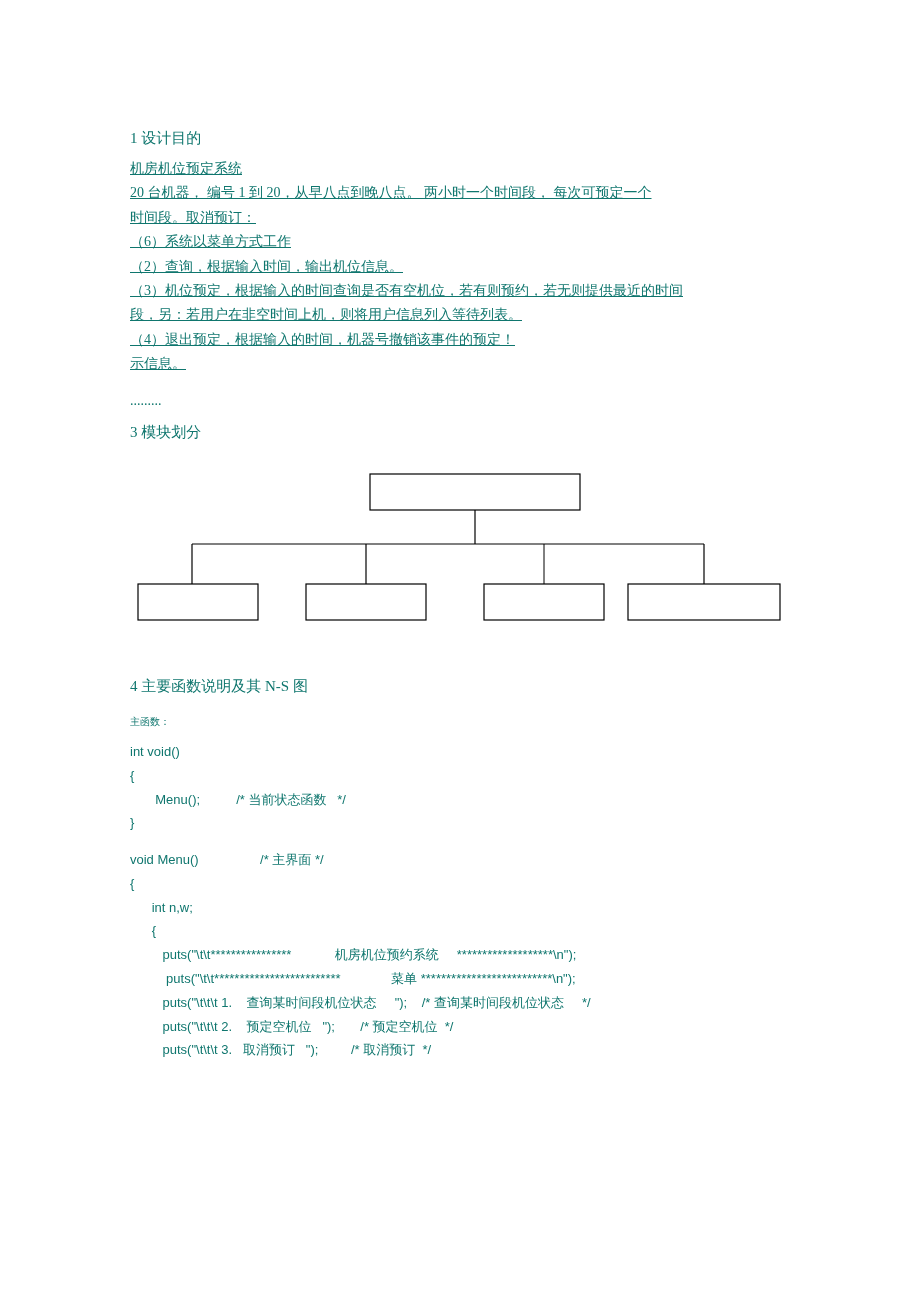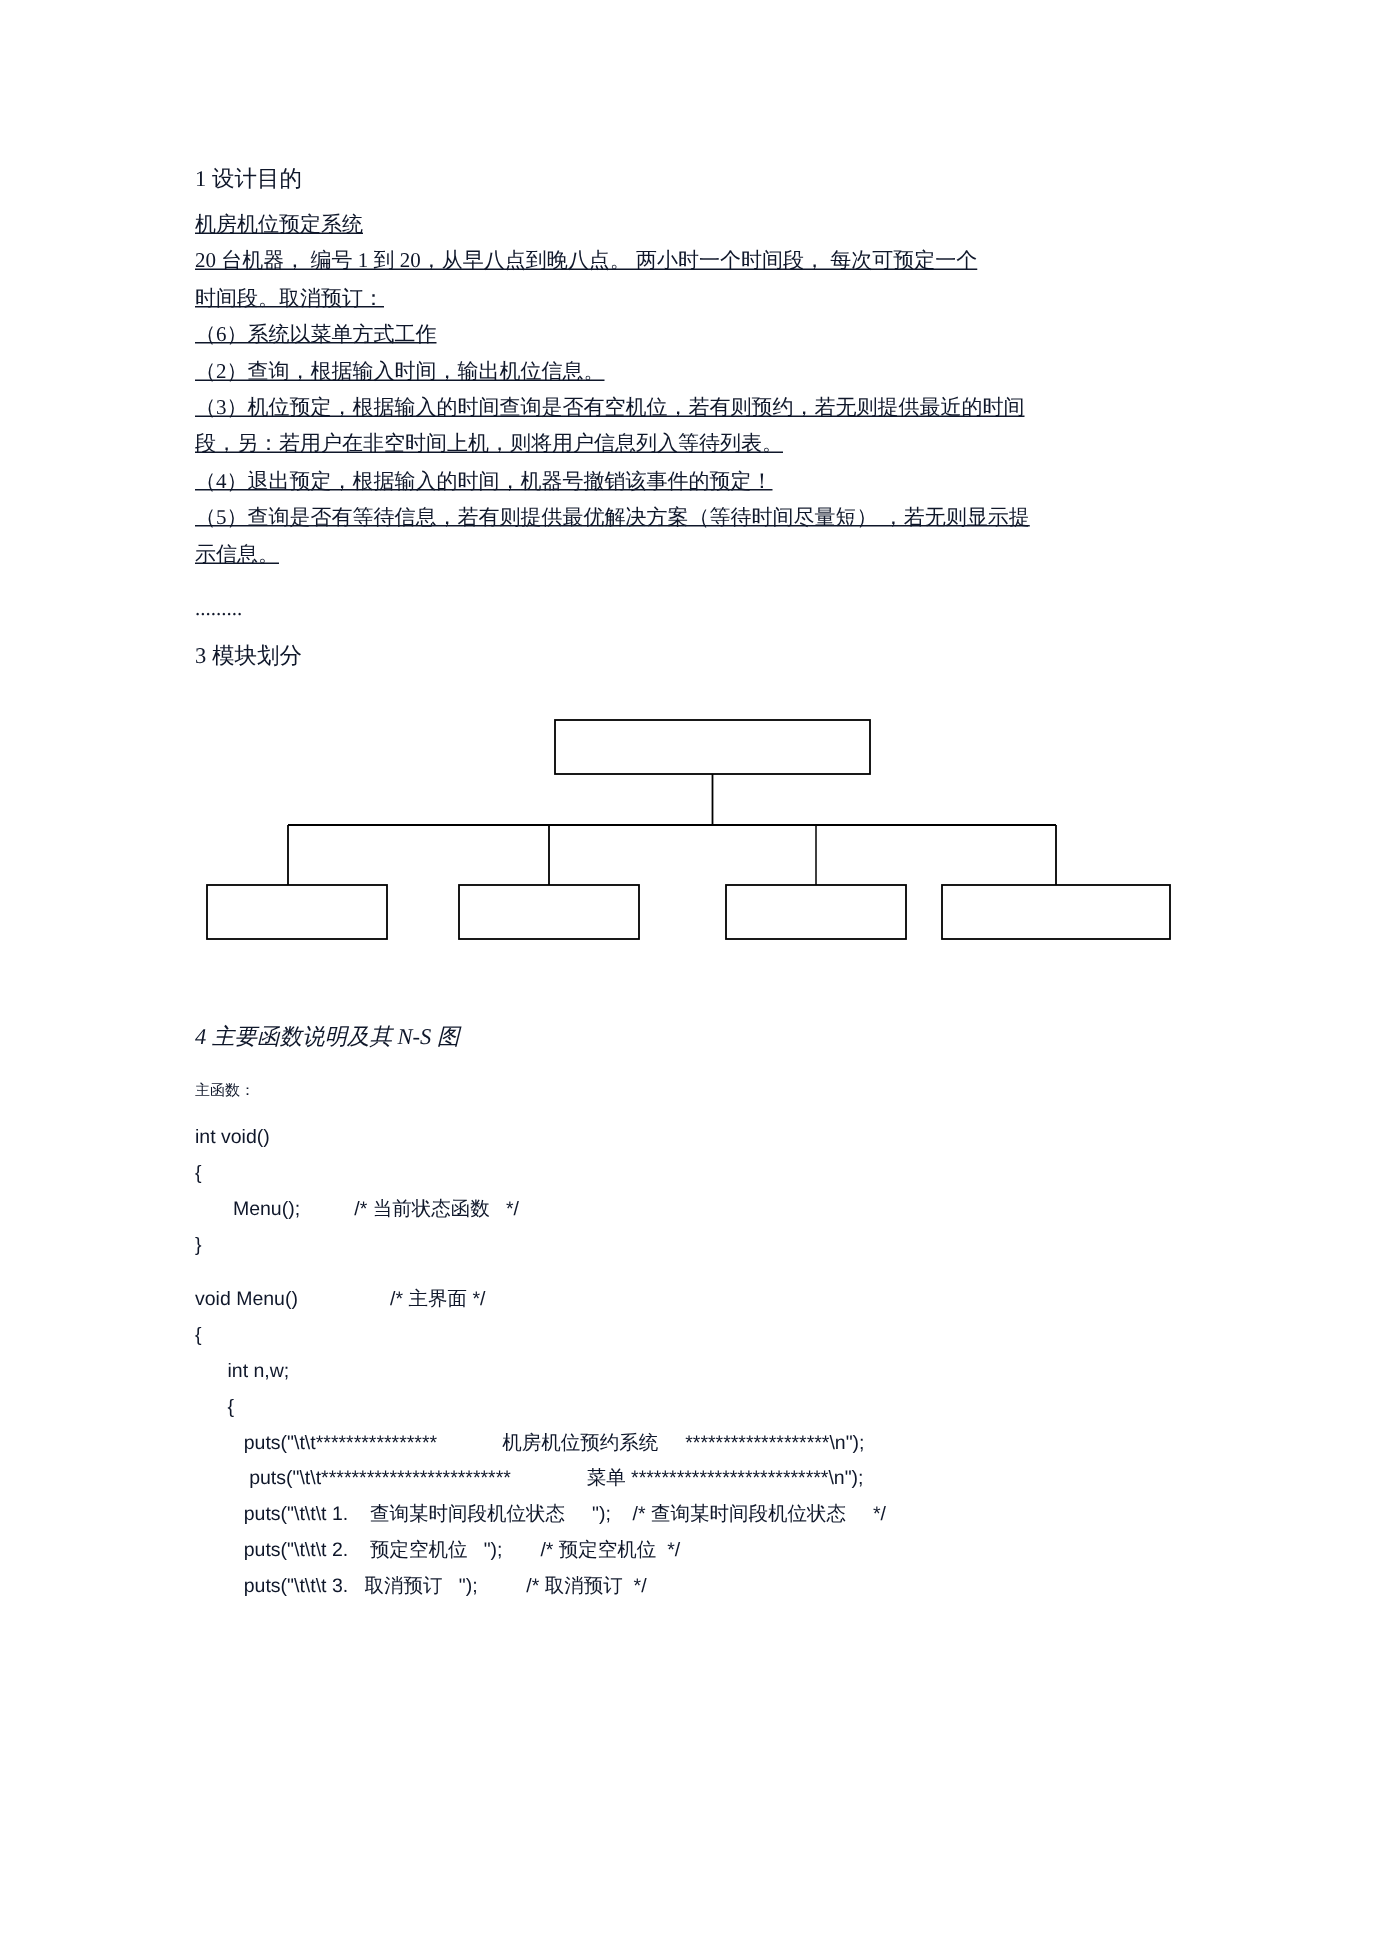--- a/index.html
+++ b/index.html
@@ -4,25 +4,24 @@
 <style>
   body {
     margin: 0;
     padding: 0;
     background: #ffffff;
     font-family: "SimSun", "宋体", serif;
     width: 920px;
     box-sizing: border-box;
   }
   .page {
-    padding: 86px 130px 40px 130px;
+    padding: 118px 130px 40px 130px;
     font-size: 14px;
     line-height: 1.6;
-    color: #0f172a;
-    margin-top: 14px;
+    color: #0f766e;
   }
   .heading {
     font-size: 15px;
     margin: 8px 0;
   }
   .sub-indent {
     margin-left: 56px;
   }
   .sub-indent-2 {
     margin-left: 42px;
@@ -42,21 +41,20 @@
     display: block;
     margin: 0 auto;
   }
   .box-text {
     font-family: "SimSun", "宋体", serif;
     font-size: 16px;
   }
   .section-title {
     font-size: 15px;
     margin: 28px 0 12px 0;
-    font-style: italic;
   }
   .code-line {
     font-family: Arial, "SimSun", sans-serif;
     font-size: 13px;
     margin: 3px 0;
     white-space: pre;
   }
   .main-func-title {
     font-size: 10px;
     margin: 16px 0 12px 0;
@@ -72,21 +70,20 @@
   <div class="para sub-indent">机房机位预定系统</div>
 
   <div class="para sub-indent-2">20 台机器，   编号  1 到 20，从早八点到晚八点。    两小时一个时间段，     每次可预定一个</div>
   <div class="para">时间段。取消预订：</div>
 
   <div class="para">（6）系统以菜单方式工作</div>
   <div class="para">（2）查询，根据输入时间，输出机位信息。</div>
   <div class="para">（3）机位预定，根据输入的时间查询是否有空机位，若有则预约，若无则提供最近的时间</div>
   <div class="para">段，另：若用户在非空时间上机，则将用户信息列入等待列表。</div>
   <div class="para">（4）退出预定，根据输入的时间，机器号撤销该事件的预定！</div>
-  <div class="para">（5）查询是否有等待信息，若有则提供最优解决方案（等待时间尽量短）  ，若无则显示提</div>
   <div class="para">示信息。</div>
 
   <div class="dots">.........</div>
   <div class="heading">3  模块划分</div>
 
   <div class="diagram">
     <svg width="660" height="180" viewBox="0 0 660 180">
 
       <rect x="240" y="8" width="210" height="36" fill="none" stroke="#000" stroke-width="1.2"></rect>
       <text x="345" y="31" text-anchor="middle" class="box-text"></text>

